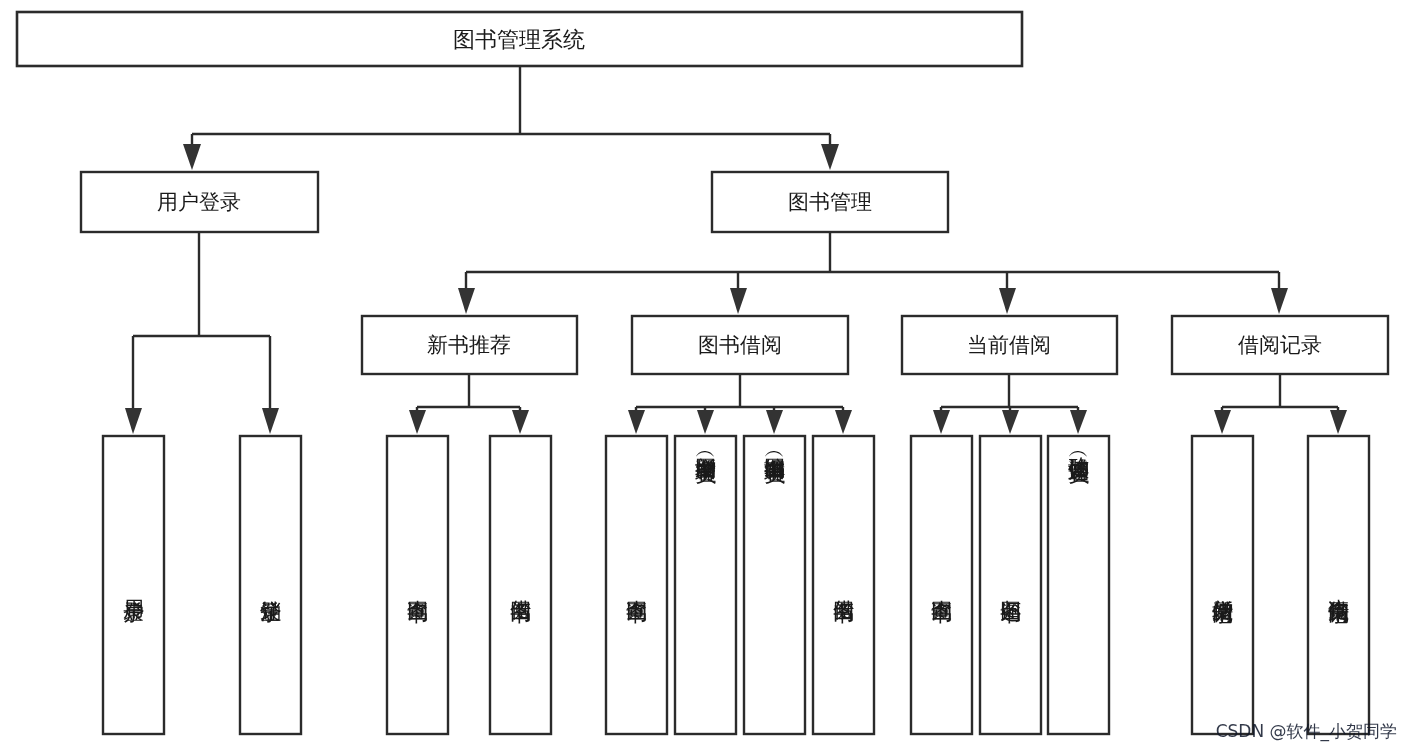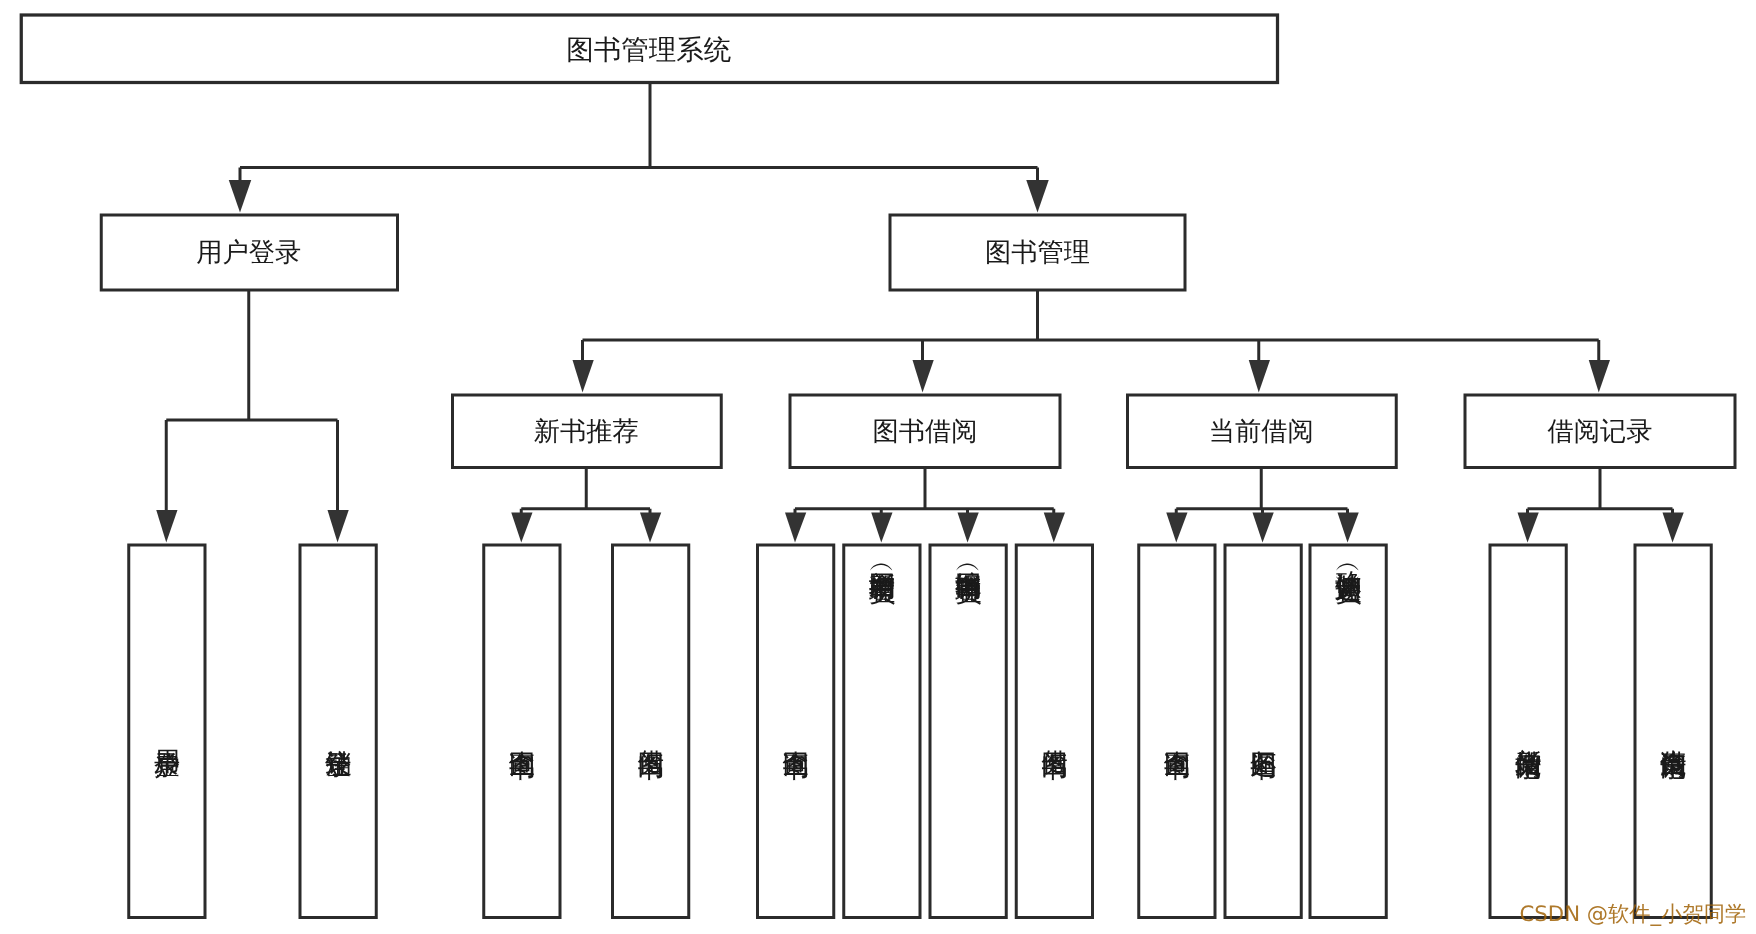--- a/index.html
+++ b/index.html
@@ -75,21 +75,21 @@
     letter-spacing: 1px;
     white-space: nowrap;
     text-align: center;
   }
   .watermark {
     position: absolute;
     right: 8px;
     bottom: 4px;
     font-family: "DejaVu Sans", "Liberation Sans", sans-serif;
     font-size: 17px;
-    color: #a16207;
+    color: #0f172a;
     white-space: nowrap;
     opacity: 0.85;
   }
 </style>
 </head>
 <body>
 
 <div id="diagram-root">
 
   <svg id="tree-svg" viewBox="0 0 1405 747">

